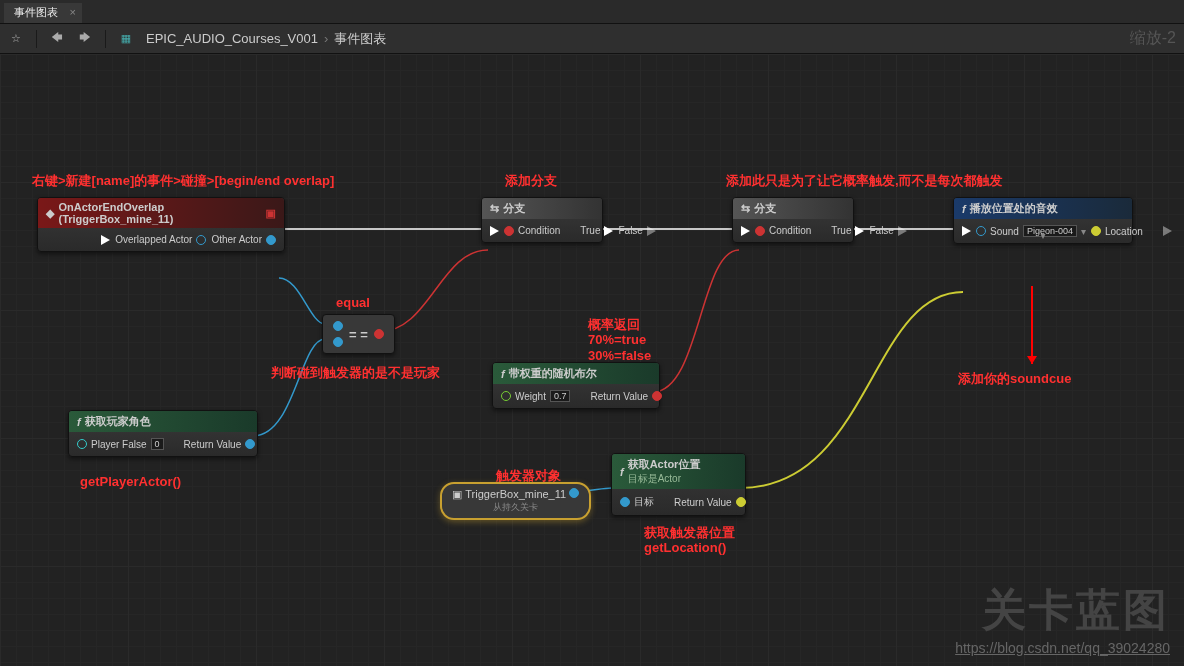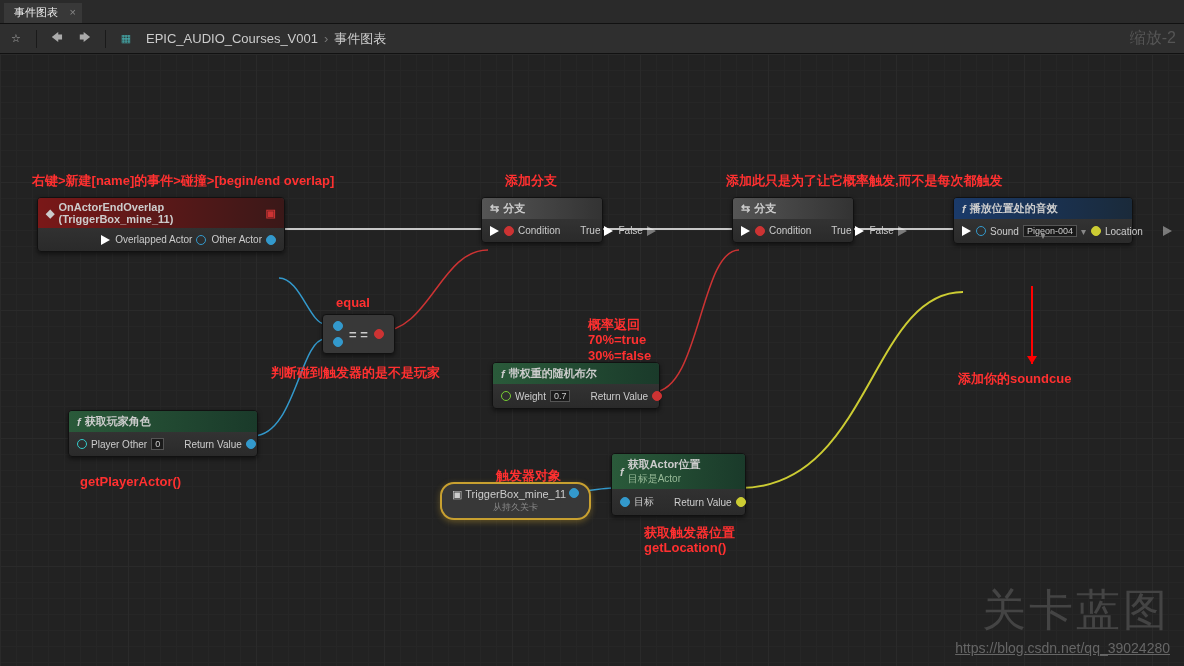--- a/index.html
+++ b/index.html
@@ -44,21 +44,21 @@
 
 .annot { position: absolute; color: #ff3030; font-size: 13px; font-weight: bold; white-space: nowrap; }
 .arrow-red { position: absolute; width: 2px; background: #ff0000; }
 .arrow-red::after { content: ''; position: absolute; bottom: 0; left: -4px; border-left: 5px solid transparent; border-right: 5px solid transparent; border-top: 8px solid #ff0000; }
 
 .input-val { background: #1a1a1a; border: 1px solid #555; padding: 0 3px; font-size: 9px; color: #ccc; }
 
 svg.wires { position: absolute; top: 0; left: 0; width: 100%; height: 100%; pointer-events: none; }
 
 .watermark { position: absolute; bottom: 10px; right: 14px; text-align: right; }
-.wm-big { font-size: 44px; color: #444; font-weight: normal; letter-spacing: 3px; }
+.wm-big { font-size: 44px; color: #444; font-weight: bold; letter-spacing: 3px; }
 .wm-url { font-size: 14px; color: #666; text-decoration: underline; }
 .chevron-down { position: absolute; bottom: 2px; left: 50%; transform: translate(-50%,0); color: #888; font-size: 10px; }
 </style>
 </head>
 <body>
 
 <div class="tab-bar">
   <div class="tab">
     <span>事件图表</span>
     <span class="tab-close">×</span>
@@ -253,21 +253,21 @@
 
 <div class="node" style="top:356px;left:68px;width:190px">
   <div class="node-header hdr-green">
     <span style="font-style:italic">f</span>
     <span>获取玩家角色</span>
   </div>
   <div class="node-body">
     <div class="pins-left">
       <div class="pin">
             <span class="pin-dot" style="color:#3cc"></span>
-            <span>Player Other</span> 
+            <span>Player False</span> 
             <span class="input-val">0</span>
           </div>
     </div>
     <div class="pins-right">
       <div class="pin pin-right">
             <span>Return Value</span>
             <span class="pin-dot filled" style="color:#39c"></span>
           </div>
     </div>
   </div>

